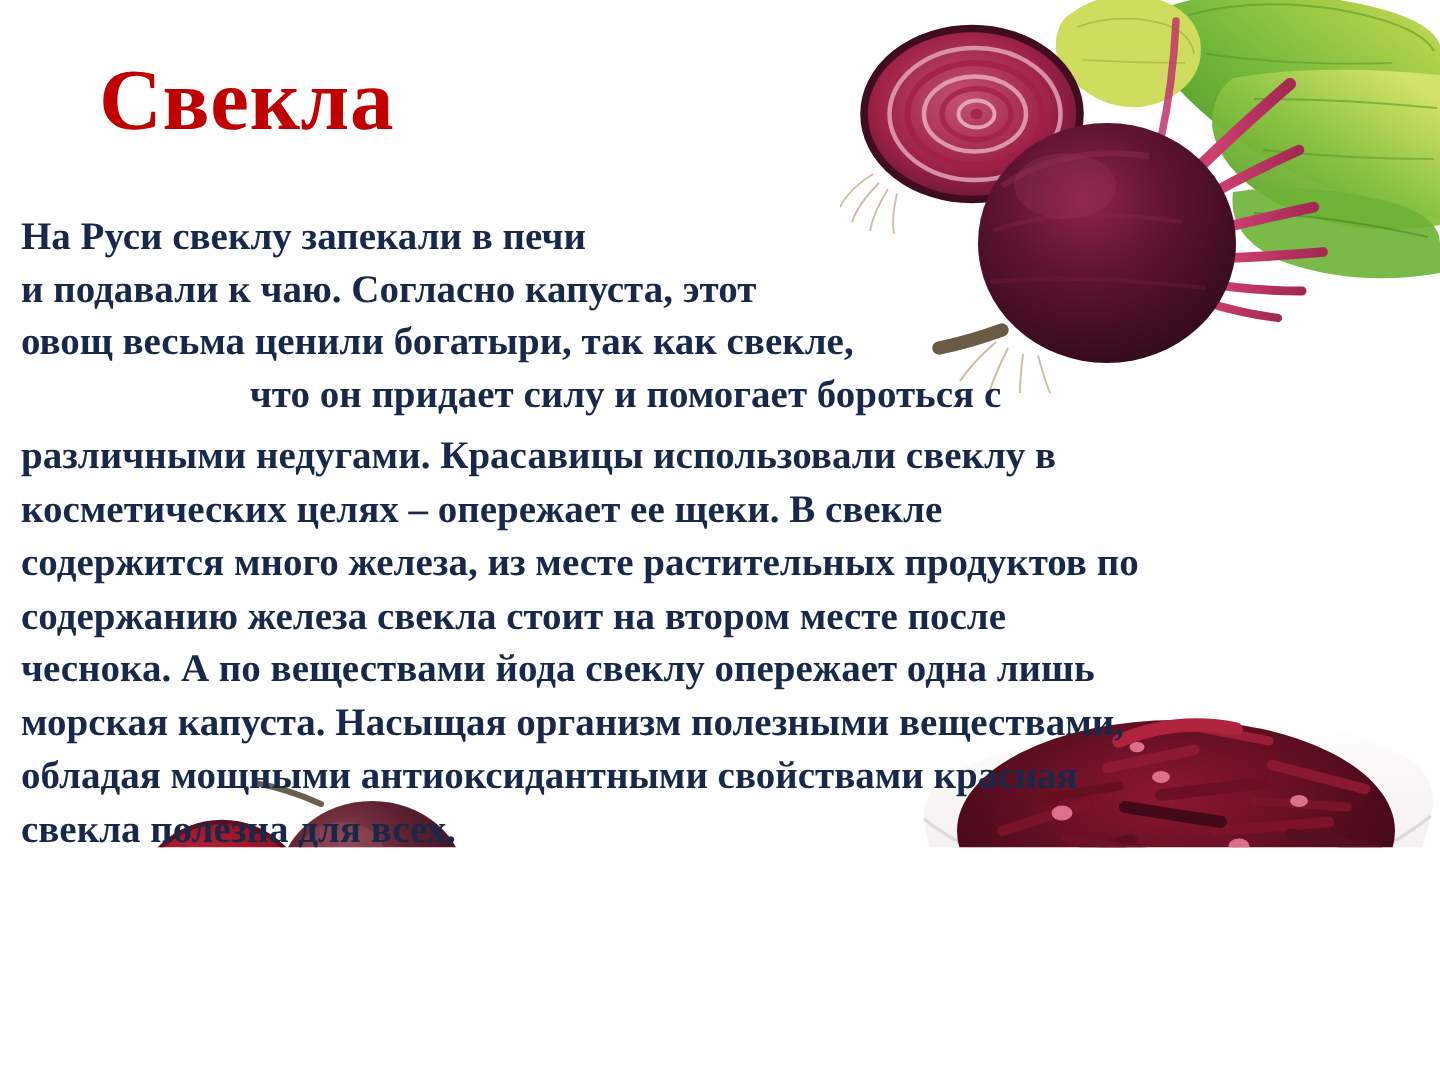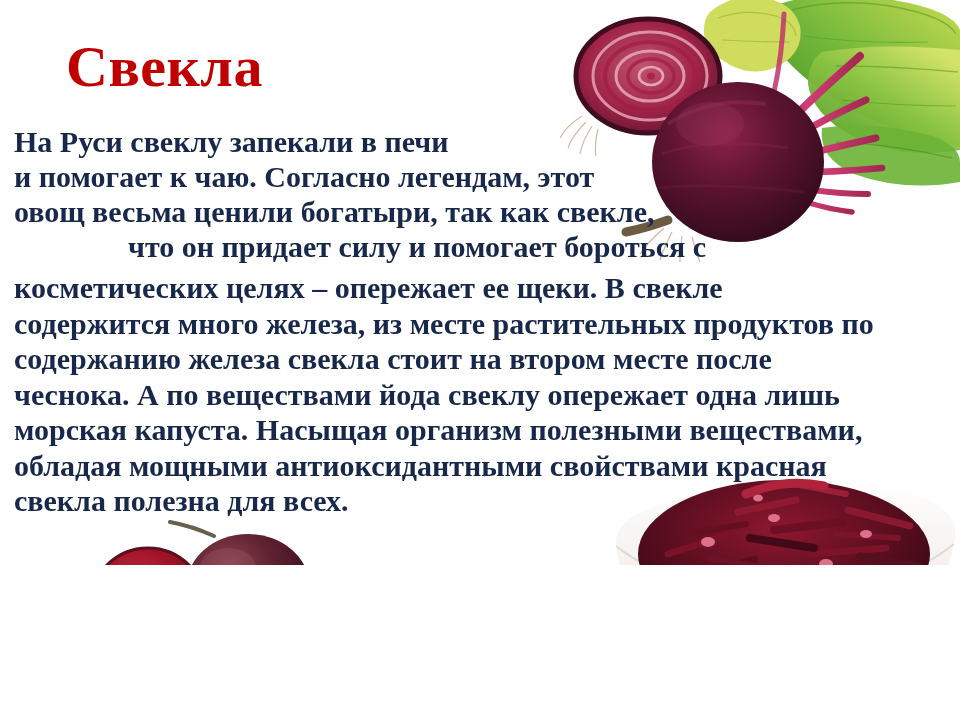--- a/index.html
+++ b/index.html
@@ -28,27 +28,27 @@
     color: #C00000;
     letter-spacing: 0.5px;
     white-space: nowrap;
     z-index: 30;
   }
 
   
   .body-text {
     position: absolute;
     left: 14px;
-    top: 124px;
+    top: 140px;
     width: 800px;
     z-index: 25;
     color: #17284a;
     font-family: "Liberation Serif", "DejaVu Serif", serif;
     font-weight: bold;
-    font-size: 30px;
+    font-size: 26px;
   }
   .body-text .para1 .ln {
     display: block;
     line-height: 35px;
     white-space: nowrap;
   }
   .body-text .para2 {
     margin-top: 6px;
   }
   .body-text .para2 .ln {
@@ -322,25 +322,26 @@
         <path d="M148 56 Q186 40 226 48" stroke="#b0233c" stroke-width="9" fill="none" stroke-linecap="round"></path>
       </g>
     </svg>
   </div>
 
   <div class="title">Свекла</div>
 
   <div class="body-text">
     <div class="para1">
       <span class="ln">На Руси свеклу запекали в печи</span>
-      <span class="ln">и помогает к чаю. Согласно легендам, этот</span>
+      <span class="ln">и подавали к чаю. Согласно капуста, этот</span>
       <span class="ln">овощ весьма ценили богатыри, так как свекле,</span>
       <span class="ln indent"> что он придает силу и помогает бороться с</span>
     </div>
     <div class="para2">
+      <span class="ln">различными недугами. Красавицы использовали свеклу в</span>
       <span class="ln">косметических целях – опережает ее щеки. В свекле</span>
       <span class="ln">содержится много железа, из месте растительных продуктов по</span>
       <span class="ln">содержанию железа свекла стоит на втором месте после</span>
       <span class="ln">чеснока. А по веществами йода свеклу опережает одна лишь</span>
       <span class="ln">морская капуста. Насыщая организм полезными веществами,</span>
       <span class="ln">обладая мощными антиоксидантными свойствами красная</span>
       <span class="ln">свекла полезна для всех.</span>
     </div>
   </div>
 

